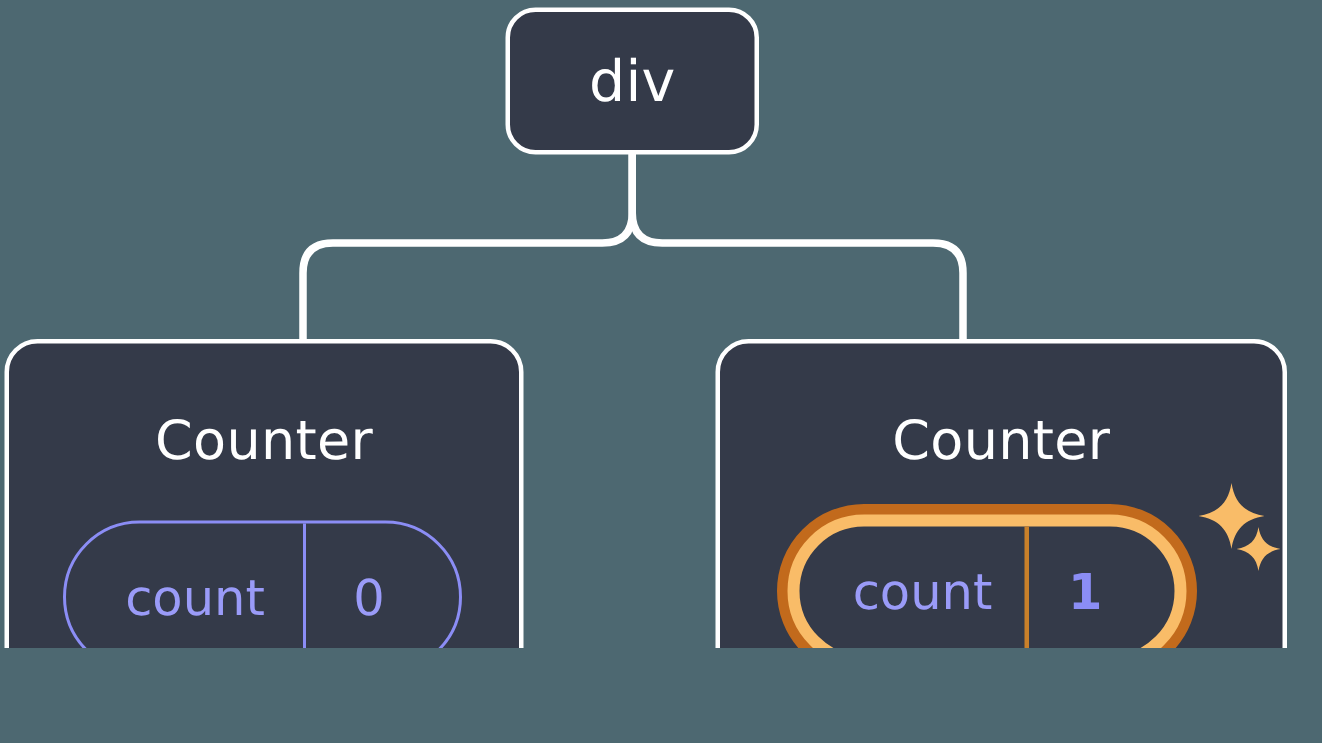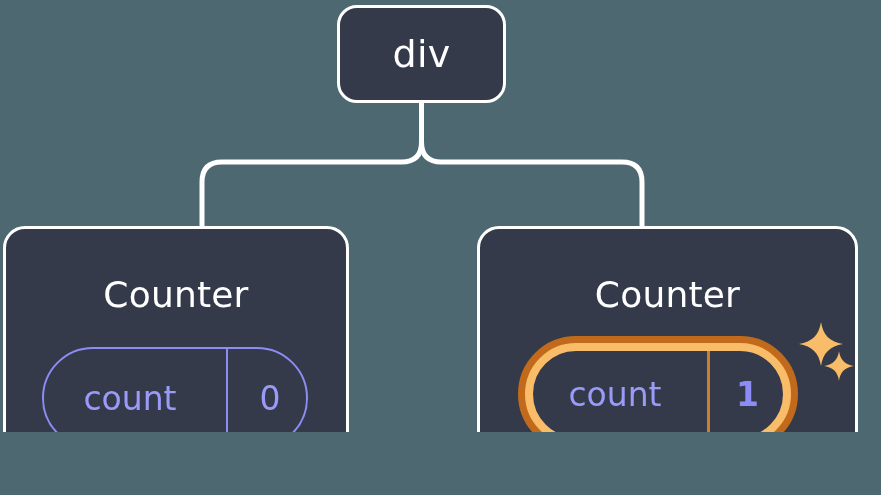--- a/index.html
+++ b/index.html
@@ -81,21 +81,20 @@
     position: absolute;
     display: flex;
     align-items: center;
   }
   .pill {
     box-sizing: border-box;
     display: flex;
     align-items: stretch;
     border-radius: 999px;
     height: 102px;
-    gap: 24px;
   }
   .pill .cell {
     display: flex;
     align-items: center;
     justify-content: center;
     box-sizing: border-box;
   }
   .pill .cell-key {
     padding: 0 20px 0 34px;
   }

